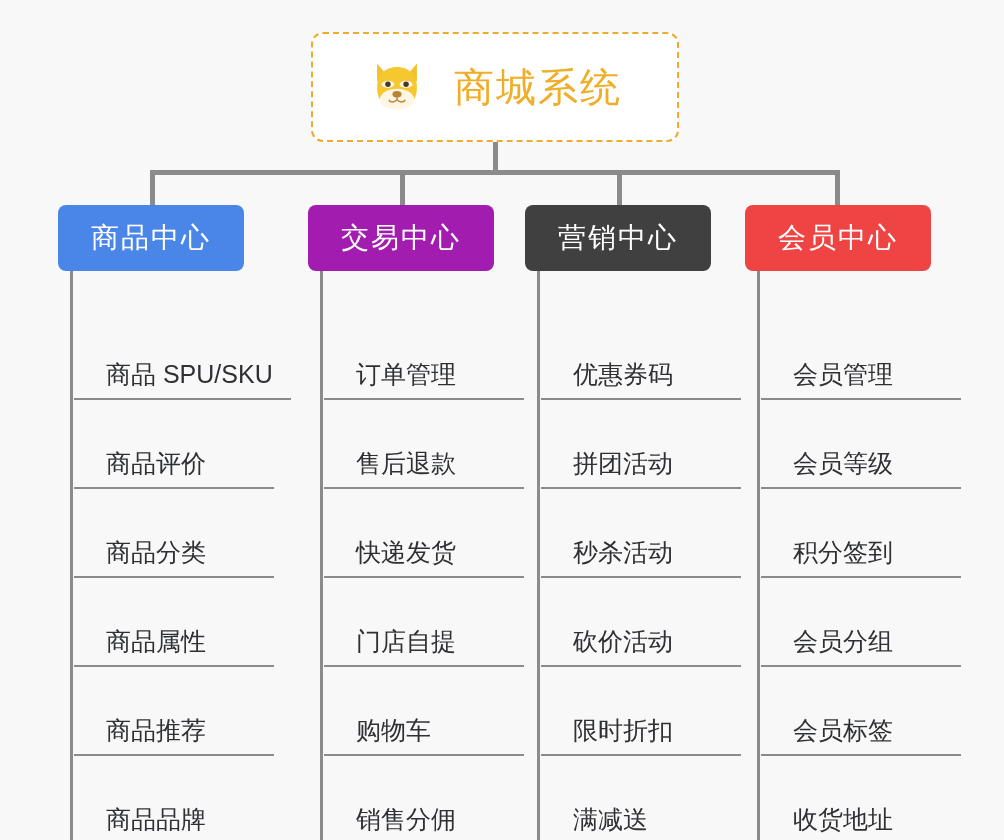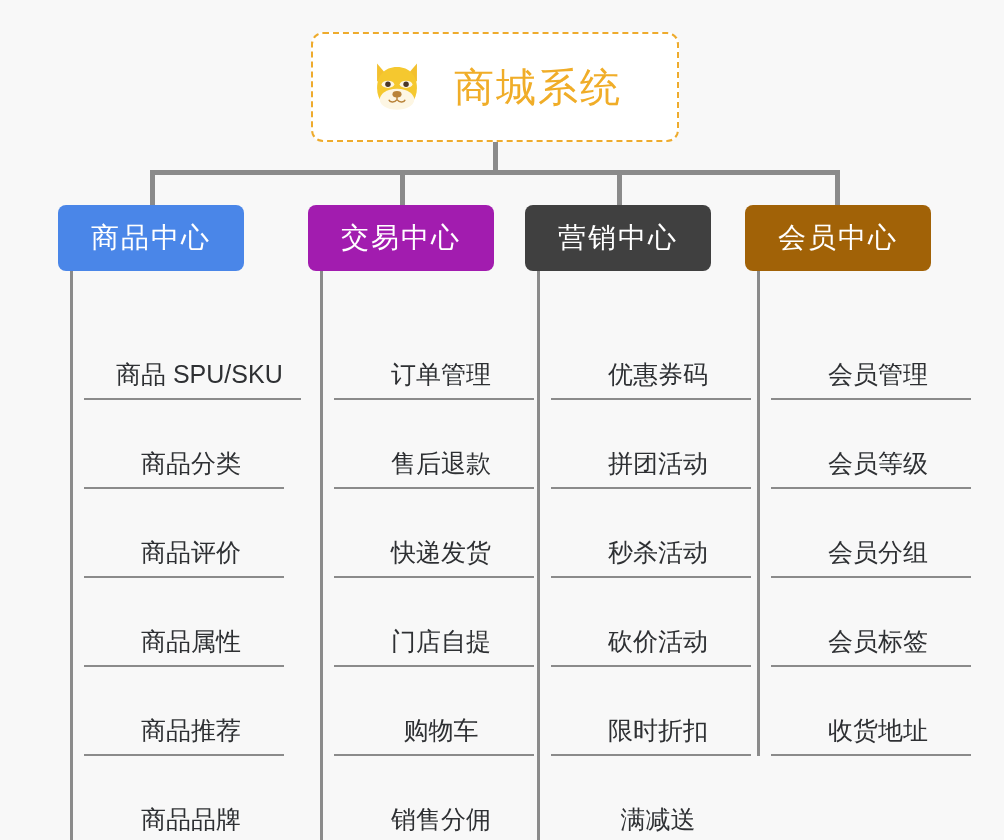--- a/index.html
+++ b/index.html
@@ -95,43 +95,42 @@
     border-left: 3px solid #8b8b8b;
     padding-top: 40px;
   }
   .leaf {
     position: relative;
     height: 89px;
     box-sizing: border-box;
   }
   .leaf-inner {
     position: absolute;
-    left: 11px;
+    left: 1px;
     bottom: 0;
     display: inline-block;
     min-width: 150px;
     padding: 0 18px 7px 32px;
     border-bottom: 2px solid #8b8b8b;
     font-size: 25px;
     color: #2e3033;
     white-space: nowrap;
     line-height: 34px;
-    text-align: center;
   }
 
   
   .branch-0 { left: 58px; }
   .branch-1 { left: 308px; }
   .branch-2 { left: 525px; }
   .branch-3 { left: 745px; }
 
   .branch-0 .branch-header { width: 186px; background: #4a86e8; }
   .branch-1 .branch-header { width: 186px; background: #a21caf; }
   .branch-2 .branch-header { width: 186px; background: #404040; }
-  .branch-3 .branch-header { width: 186px; background: #a16207; }
+  .branch-3 .branch-header { width: 186px; background: #ef4444; }
 </style>
 </head>
 <body>
 
 <div id="mindmap">
 
   <div class="root-node">
     <svg class="root-emoji" viewBox="0 0 64 64">
       <path d="M10 6 L10 26 L22 20 Z" fill="#f3c02e"></path>
       <path d="M54 6 L54 26 L42 20 Z" fill="#f3c02e"></path>
@@ -156,24 +155,24 @@
   <div class="conn conn-drop" style="left:617px;"></div>
   <div class="conn conn-drop" style="left:835px;"></div>
 
   <div class="branch branch-0">
     <div class="branch-header">商品中心</div>
     <div class="branch-body">
       <div class="leaf">
           <span class="leaf-inner">商品 SPU/SKU</span>
         </div>
       <div class="leaf">
+          <span class="leaf-inner">商品评价</span>
+        </div>
+      <div class="leaf">
           <span class="leaf-inner">商品分类</span>
-        </div>
-      <div class="leaf">
-          <span class="leaf-inner">商品评价</span>
         </div>
       <div class="leaf">
           <span class="leaf-inner">商品属性</span>
         </div>
       <div class="leaf">
           <span class="leaf-inner">商品推荐</span>
         </div>
       <div class="leaf">
           <span class="leaf-inner">商品品牌</span>
         </div>
@@ -231,20 +230,23 @@
   <div class="branch branch-3">
     <div class="branch-header">会员中心</div>
     <div class="branch-body">
       <div class="leaf">
           <span class="leaf-inner">会员管理</span>
         </div>
       <div class="leaf">
           <span class="leaf-inner">会员等级</span>
         </div>
       <div class="leaf">
+          <span class="leaf-inner">积分签到</span>
+        </div>
+      <div class="leaf">
           <span class="leaf-inner">会员分组</span>
         </div>
       <div class="leaf">
           <span class="leaf-inner">会员标签</span>
         </div>
       <div class="leaf">
           <span class="leaf-inner">收货地址</span>
         </div>
     </div>
   </div>

